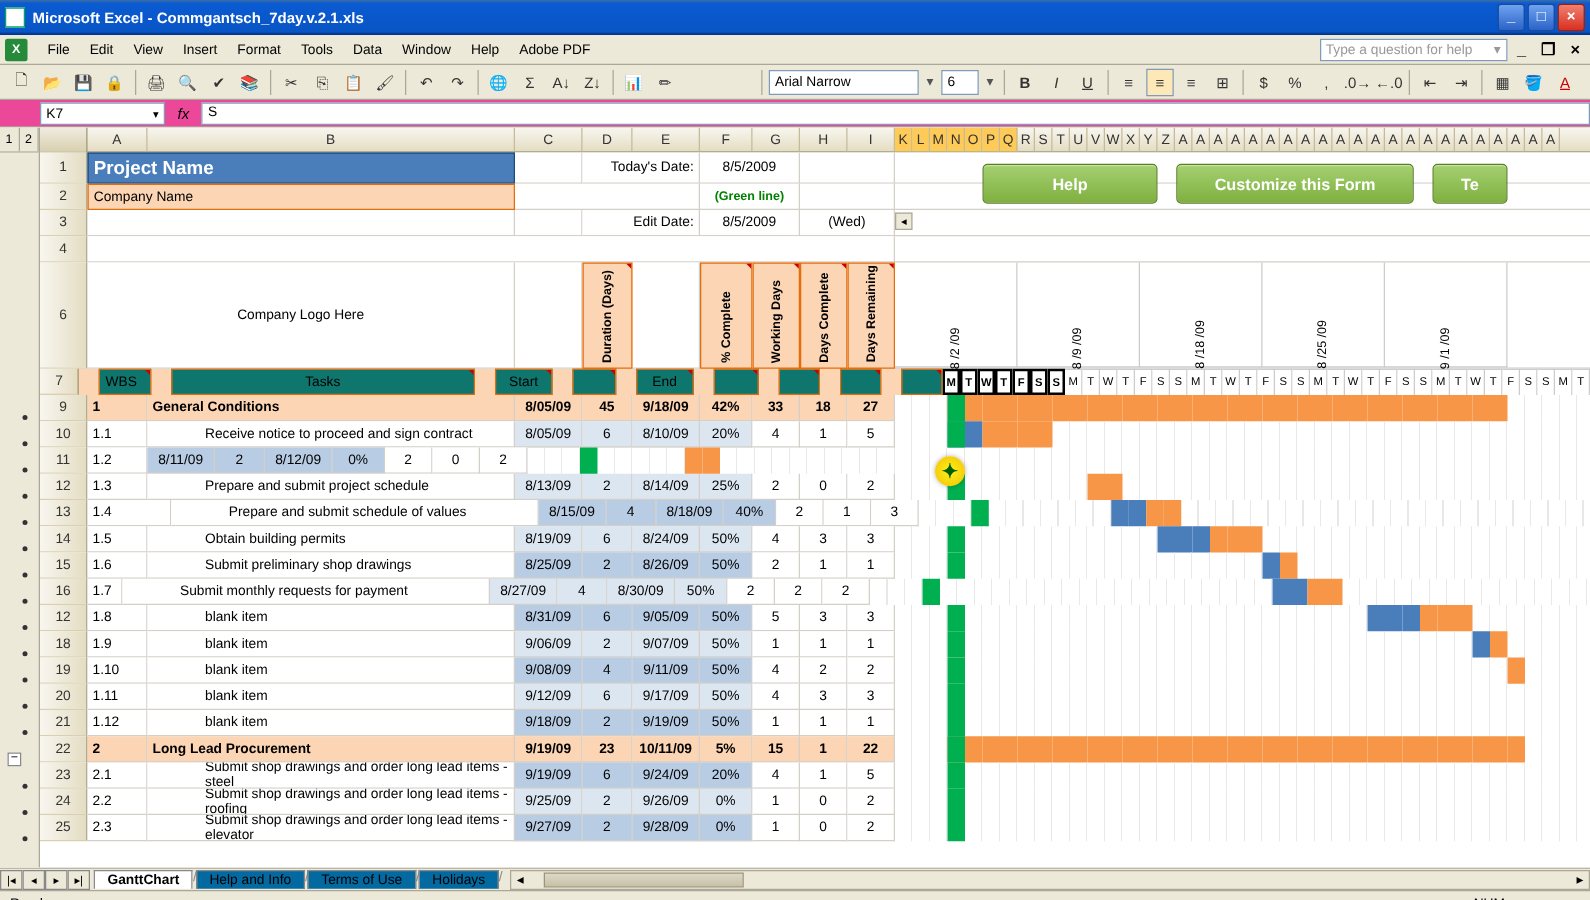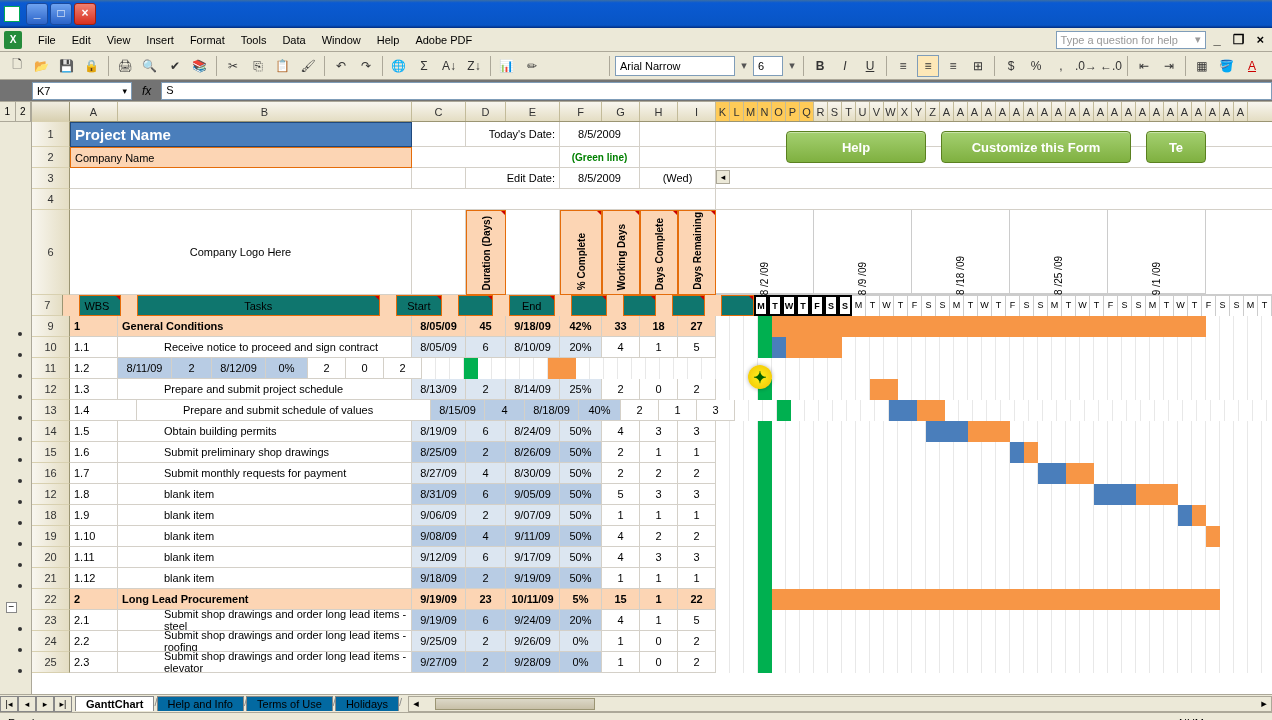--- a/index.html
+++ b/index.html
@@ -14,21 +14,21 @@
 .menubar .xl-icon { width:18px; height:18px; background:#258b3a; color:#fff; font-weight:bold; font-size:10px; text-align:center; line-height:18px; margin-right:8px; border-radius:2px; }
 .menubar .mitem { padding:2px 8px; cursor:default; }
 .menubar .helpbox { margin-left:auto; width:150px; height:18px; border:1px solid #7f9db9; background:#fff; padding:1px 4px; color:#999; font-size:11px; display:flex; align-items:center; }
 .menubar .wclose { margin-left:4px; font-size:13px; font-weight:bold; padding:0 4px; }
 .toolbar { background:#ece9d8; height:28px; display:flex; align-items:center; padding:2px 6px; gap:3px; border-bottom:1px solid #aca899; }
 .tbtn { width:22px; height:22px; border:1px solid transparent; display:flex; align-items:center; justify-content:center; font-size:12px; color:#333; }
 .tbsep { width:1px; height:20px; background:#aca899; margin:0 2px; }
 .fontbox { width:120px; height:20px; border:1px solid #7f9db9; background:#fff; padding:0 4px; display:flex; align-items:center; }
 .sizebox { width:30px; height:20px; border:1px solid #7f9db9; background:#fff; padding:0 4px; display:flex; align-items:center; }
 .dd { width:12px; text-align:center; color:#555; }
-.namebox-row { background:#737373; height:22px; display:flex; align-items:center; border-bottom:1px solid #aca899; }
+.namebox-row { background:#ec4899; height:22px; display:flex; align-items:center; border-bottom:1px solid #aca899; }
 .namebox { width:100px; border:1px solid #7f9db9; background:#fff; margin-left:32px; padding:1px 4px; font-size:11px; display:flex; align-items:center; height:18px; }
 .fx { margin:0 10px; font-style:italic; font-size:12px; }
 .fbar { flex:1; border:1px solid #7f9db9; background:#fff; height:18px; padding:1px 4px; }
 .sheet-area { position:relative; background:#fff; height:592px; overflow:hidden; }
 .grp-gutter { position:absolute; left:0; top:0; width:32px; height:100%; background:#ece9d8; border-right:1px solid #aca899; }
 .grp-hdr { height:20px; border-bottom:1px solid #aca899; display:flex; }
 .grp-hdr div { width:16px; border-right:1px solid #aca899; text-align:center; font-size:10px; line-height:20px; background:#ece9d8; }
 .grp-body { position:relative; height:572px; }
 .grp-dot { position:absolute; left:18px; width:4px; height:4px; background:#333; border-radius:50%; }
 .grp-minus { position:absolute; left:6px; width:11px; height:11px; border:1px solid #888; background:#fff; text-align:center; line-height:8px; font-size:10px; }
@@ -74,20 +74,21 @@
 .hscroll { flex:1; height:16px; background:#ece9d8; border:1px solid #aca899; margin-left:6px; display:flex; align-items:center; }
 .hscroll .thumb { width:160px; height:12px; background:linear-gradient(#dcd8c8,#c8c0a8); border:1px solid #9b9573; margin-left:12px; }
 .status { height:20px; background:#ece9d8; border-top:1px solid #aca899; display:flex; align-items:center; padding:0 8px; font-size:11px; }
 .status .num { margin-left:auto; margin-right:60px; }
 </style>
 </head>
 <body>
 
 <div class="titlebar">
   <span class="app-icon"></span>
+  <span class="title">Microsoft Excel - Commgantsch_7day.v.2.1.xls</span>
   <div class="winbtns">
     <div class="winbtn">_</div>
     <div class="winbtn">□</div>
     <div class="winbtn close">×</div>
   </div>
 </div>
 
 <div class="menubar">
   <div class="xl-icon">X</div>
   <div id="menu-items" style="display: flex;">
@@ -782,21 +783,21 @@
             <div class="gcell"></div>
             <div class="gcell"></div>
             <div class="gcell"></div>
             <div class="gcell"></div>
             <div class="gcell"></div>
             <div class="gcell"></div>
           </div>
         </div>
         <div class="row">
           <div class="rowhdr" style="height: 21px;">16</div>
-          <div class="cell " style="width: 48px;">1.7</div>
+          <div class="cell " style="width: 28px;">1.7</div>
           <div class="cell " style="width: 294px; padding-left: 46px;">Submit monthly requests for payment</div>
           <div class="cell ctr blue2" style="width: 54px;">8/27/09</div>
           <div class="cell ctr blue2" style="width: 40px;">4</div>
           <div class="cell ctr blue2" style="width: 54px;">8/30/09</div>
           <div class="cell ctr blue2" style="width: 42px;">50%</div>
           <div class="cell ctr " style="width: 38px;">2</div>
           <div class="cell ctr " style="width: 38px;">2</div>
           <div class="cell ctr " style="width: 38px;">2</div>
           <div class="gantt-row" style="flex: 1 1 0%;">
             <div class="gdgreen"></div>

